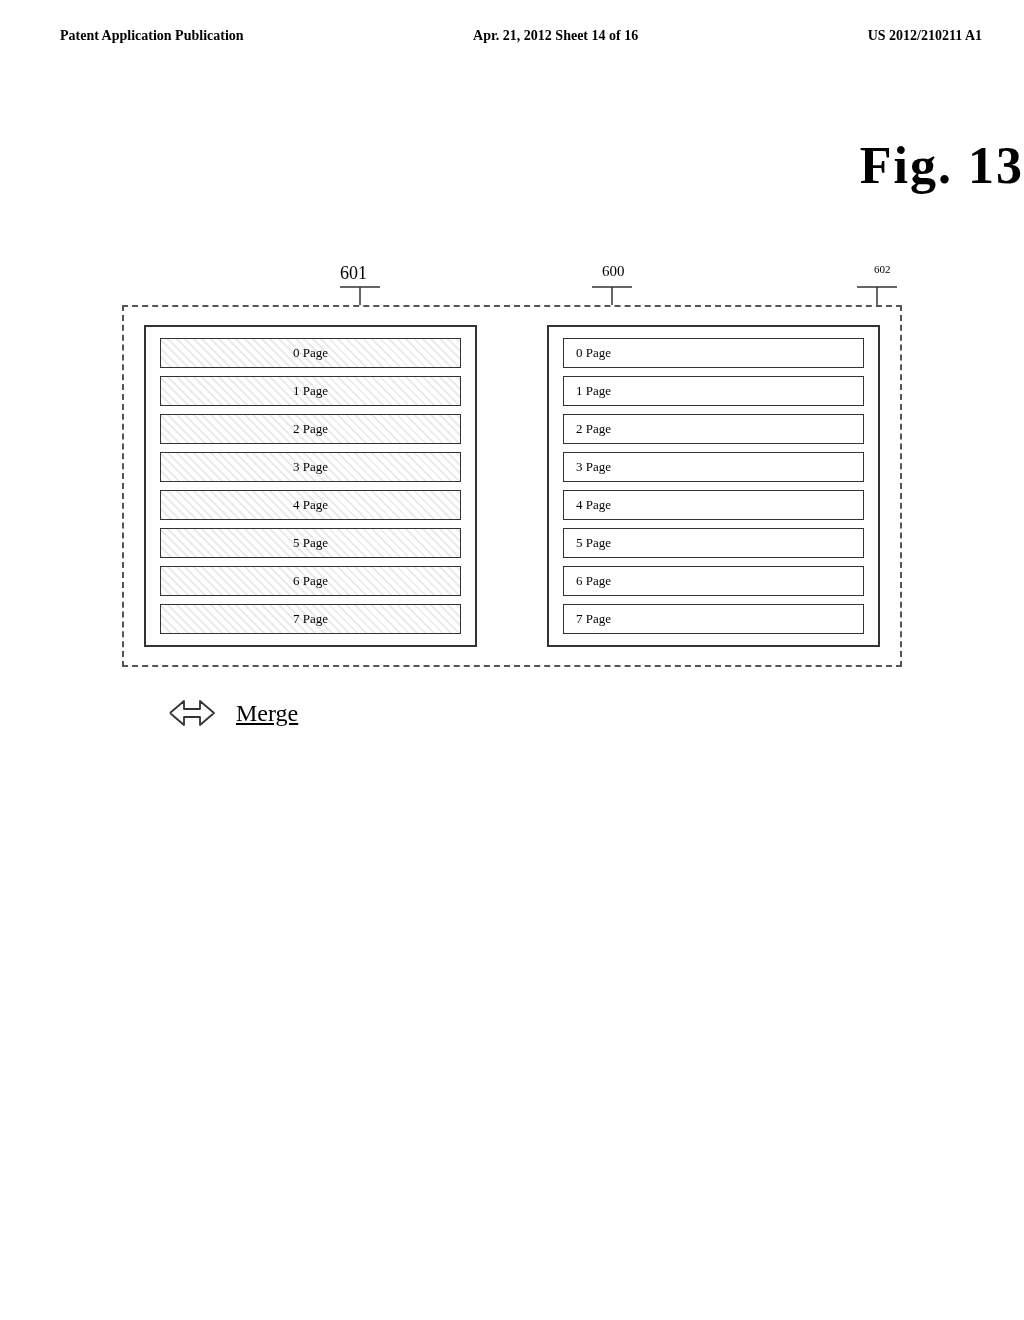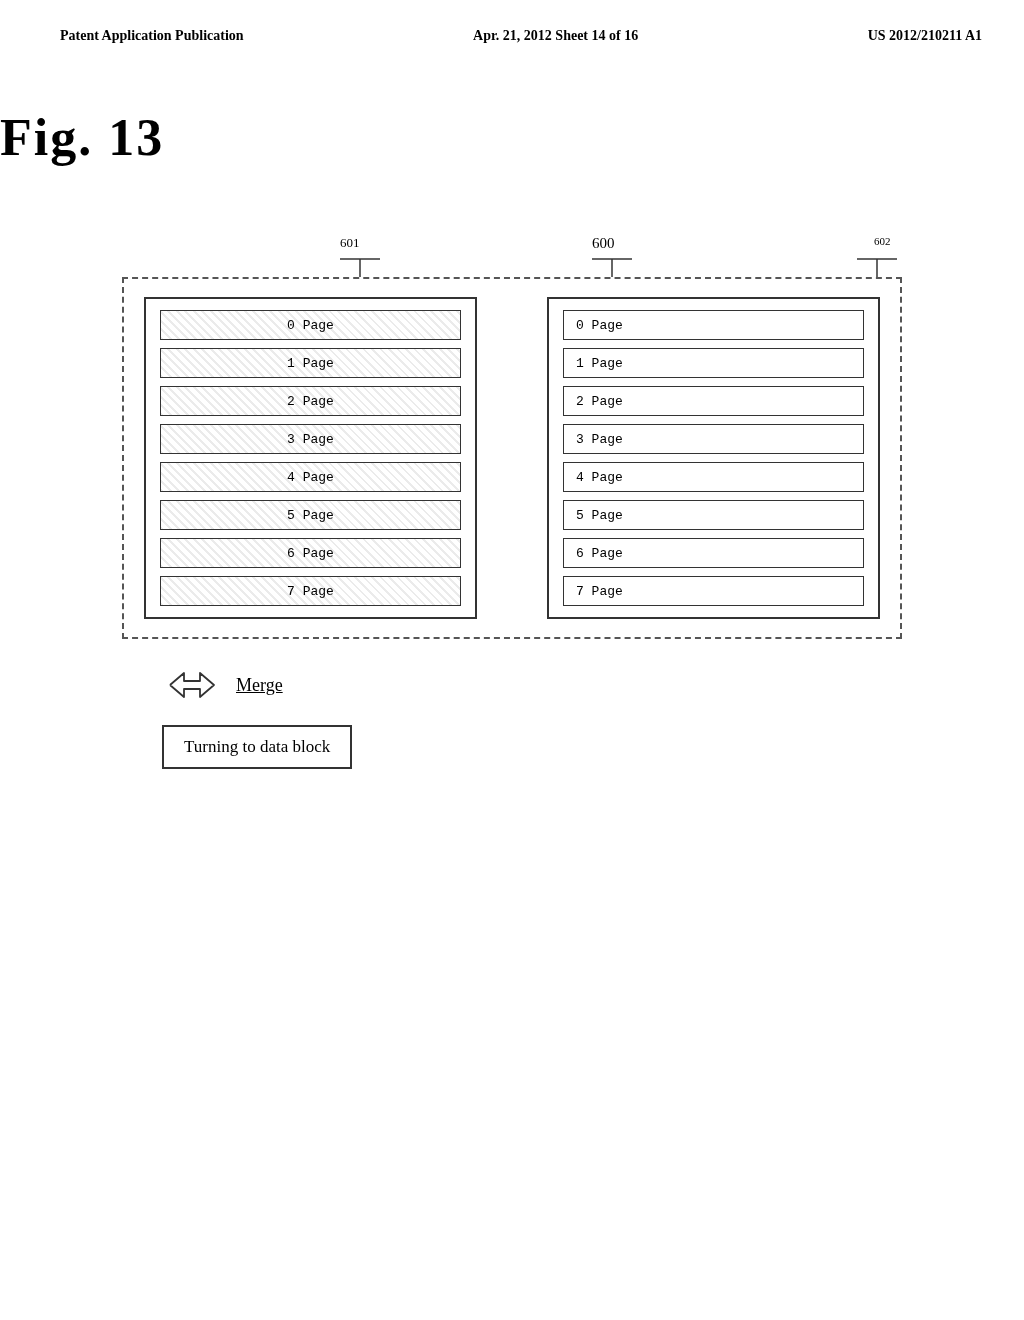--- a/index.html
+++ b/index.html
@@ -16,24 +16,24 @@
     .page-header {
       display: flex;
       justify-content: space-between;
       padding: 28px 42px 0 60px;
       font-size: 14px;
       font-weight: bold;
     }
 
     
     .fig-title {
-      text-align: left;
+      text-align: right;
       font-size: 52px;
       font-weight: bold;
-      margin-top: 64px;
+      margin-top: 92px;
       letter-spacing: 2px;
     }
 
     
     .diagram-area {
       position: relative;
       margin: 60px auto 0 auto;
       width: 780px;
     }
 
@@ -48,21 +48,20 @@
     }
 
     
     .inner-box {
       border: 2px solid #333;
       padding: 10px 14px;
       flex: 1;
       display: flex;
       flex-direction: column;
       gap: 6px;
-      font-family: Liberation Mono, monospace;
     }
 
     
     .page-row {
       display: flex;
       align-items: center;
       height: 32px;
       position: relative;
     }
 
@@ -111,21 +110,21 @@
       margin-left: 40px;
     }
 
     
     .merge-icon {
       width: 60px;
       height: 44px;
     }
 
     .merge-label {
-      font-size: 18px;
+      font-size: 24px;
       text-decoration: underline;
     }
 
     
     .data-block-box {
       border: 2px solid #333;
       padding: 10px 20px;
       font-size: 17px;
       display: inline-block;
       margin-top: 18px;
@@ -152,22 +151,22 @@
 
       <line x1="238" y1="32" x2="238" y2="50" stroke="#333" stroke-width="1.5"></line>
       <line x1="218" y1="32" x2="258" y2="32" stroke="#333" stroke-width="1.5"></line>
 
       <line x1="490" y1="32" x2="490" y2="50" stroke="#333" stroke-width="1.5"></line>
       <line x1="470" y1="32" x2="510" y2="32" stroke="#333" stroke-width="1.5"></line>
 
       <line x1="755" y1="32" x2="755" y2="50" stroke="#333" stroke-width="1.5"></line>
       <line x1="735" y1="32" x2="775" y2="32" stroke="#333" stroke-width="1.5"></line>
     </svg>
-    <span style="position:absolute;left:218px;top:8px;font-size:13px;font-family:Times New Roman,serif;">601</span>
-    <span style="position:absolute;left:470px;top:8px;font-size:15px;font-family:Times New Roman,serif;">600</span>
+    <span style="position:absolute;left:218px;top:8px;font-size:18px;font-family:Times New Roman,serif;">601</span>
+    <span style="position:absolute;left:480px;top:8px;font-size:15px;font-family:Times New Roman,serif;">600</span>
     <span style="position:absolute;left:752px;top:8px;font-size:11px;font-family:Times New Roman,serif;">602</span>
   </div>
 
   
   <div class="outer-box">
 
     <div class="inner-box">
       <div class="page-row">
         <div class="page-hatched">
             <span>0  Page</span>
@@ -245,15 +244,14 @@
   <div class="merge-area">
 
     <svg class="merge-icon" viewBox="0 0 60 44">
 
       <polyline points="8,22 22,10 22,18 38,18 38,10 52,22 38,34 38,26 22,26 22,34 8,22" fill="white" stroke="#333" stroke-width="1.8" stroke-linejoin="round"></polyline>
     </svg>
     <span class="merge-label">Merge</span>
   </div>
 
   
-  <div class="data-block-box">Turning to data block</div>
 
 </div>
 
 </body></html>

